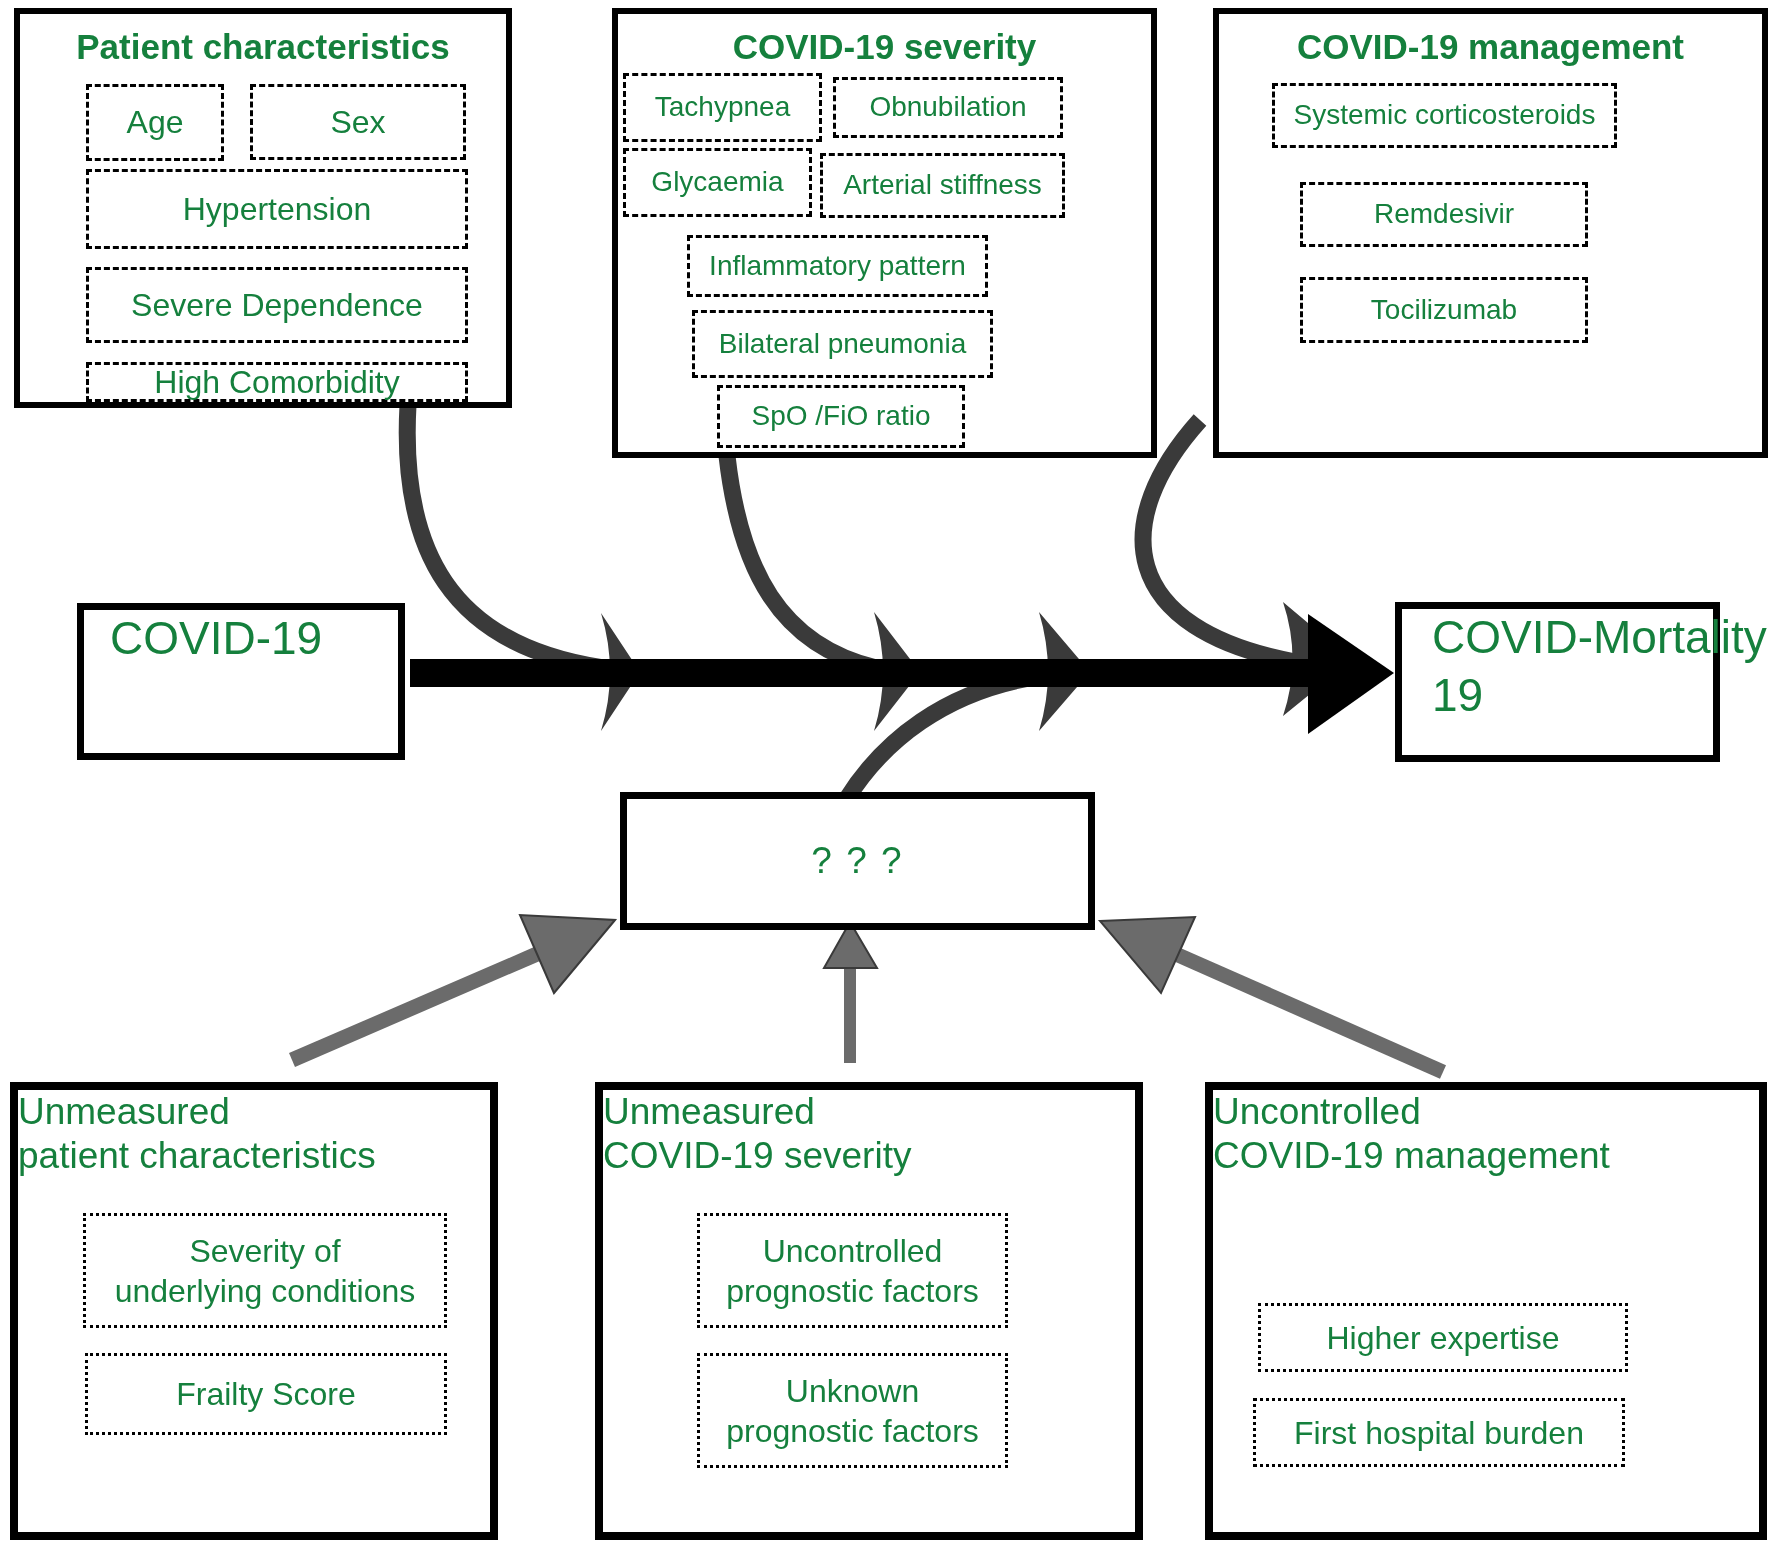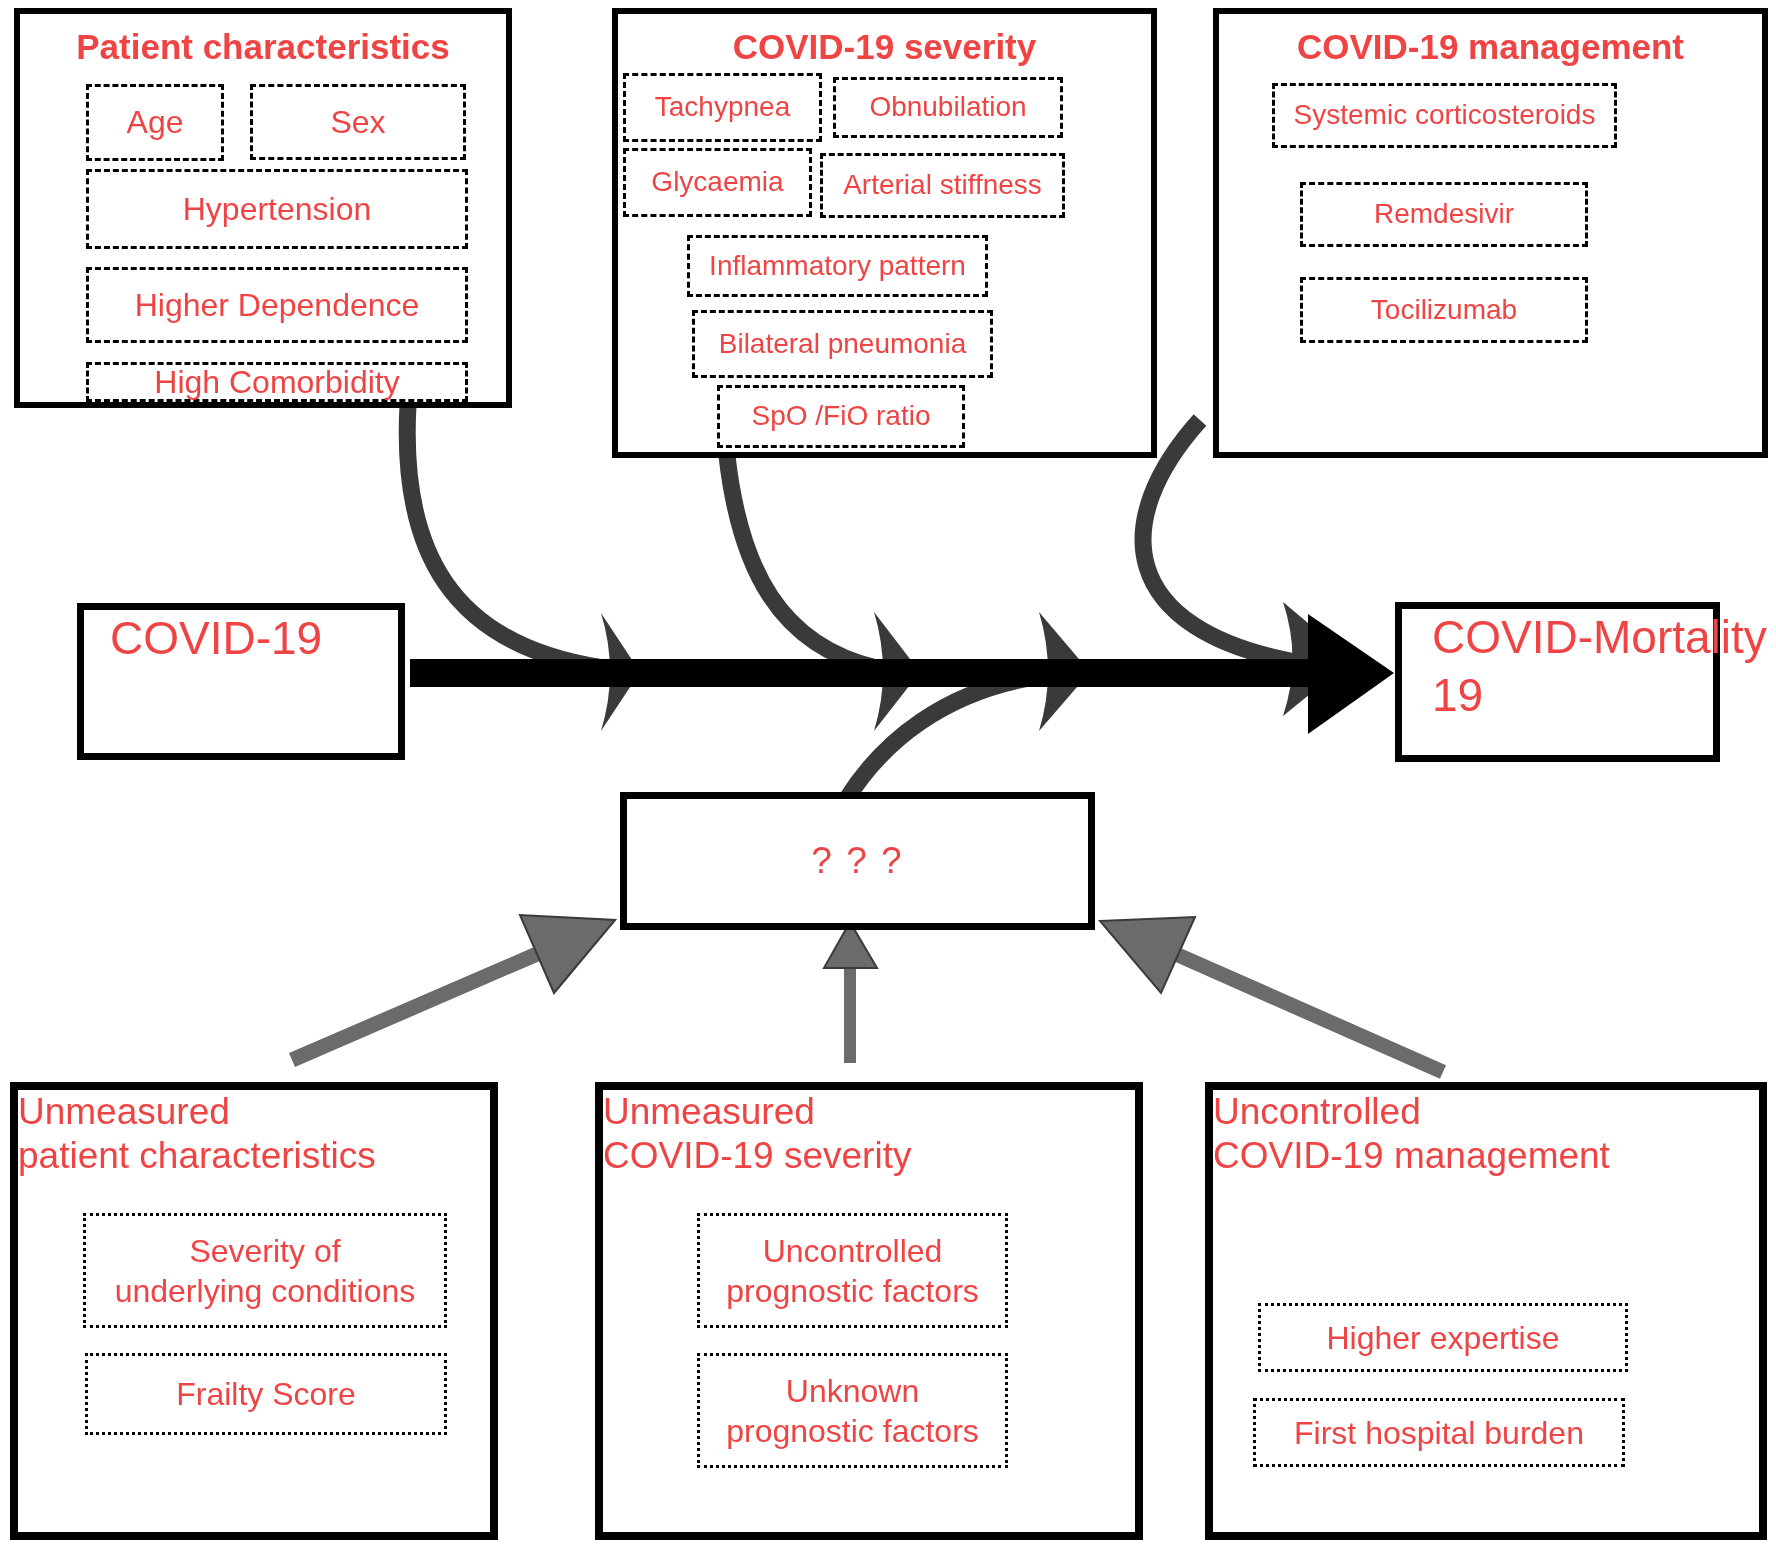--- a/index.html
+++ b/index.html
@@ -1,17 +1,17 @@
 <!DOCTYPE html>
 <html><head>
 <meta charset="utf-8">
 <style>
   html,body{margin:0;padding:0;background:#fff;}
   .canvas{position:relative;width:1776px;height:1544px;background:#fff;
-          font-family:"Liberation Sans",sans-serif;color:#ef4444;overflow:hidden;}
+          font-family:"Liberation Sans",sans-serif;color:#15803d;overflow:hidden;}
   .arrow-layer{position:absolute;left:0;top:0;width:1776px;height:1544px;}
   .box{position:absolute;background:#fff;box-sizing:border-box;}
   .solid6{border:6px solid #000;}
   .solid7{border:7px solid #000;}
   .solid8{border:8px solid #000;}
   .title{width:100%;text-align:center;font-weight:bold;font-size:35px;margin-top:12px;line-height:1.18;}
   .btitle{width:100%;text-align:left;font-weight:normal;font-size:37px;margin-top:0;line-height:1.2;white-space:pre-line;}
   .il{position:absolute;display:flex;align-items:center;justify-content:center;
       text-align:center;box-sizing:border-box;line-height:1.08;}
   .dash{border:3px dashed #000;}
@@ -57,21 +57,21 @@
 
     <rect x="410" y="659" width="905" height="28" fill="#000"></rect>
     <polygon points="1308,614 1394,673 1308,734" fill="#000"></polygon>
   </svg>
 
   <div class="box solid6" style="left:14px;top:8px;width:498px;height:400px;">
     <div class="title">Patient characteristics</div>
     <div class="il dash f-pat" style="left:66px;top:70px;width:138px;height:77px;">Age</div>
     <div class="il dash f-pat" style="left:230px;top:70px;width:216px;height:76px;">Sex</div>
     <div class="il dash f-pat" style="left:66px;top:155px;width:382px;height:80px;">Hypertension</div>
-    <div class="il dash f-pat" style="left:66px;top:253px;width:382px;height:76px;">Higher Dependence</div>
+    <div class="il dash f-pat" style="left:66px;top:253px;width:382px;height:76px;">Severe Dependence</div>
     <div class="il dash f-pat" style="left:66px;top:348px;width:382px;height:40px;line-height:1;">High Comorbidity</div>
   </div>
 
   <div class="box solid6" style="left:612px;top:8px;width:545px;height:450px;">
     <div class="title">COVID-19 severity</div>
     <div class="il dash f-sev" style="left:5px;top:59px;width:199px;height:69px;">Tachypnea</div>
     <div class="il dash f-sev" style="left:215px;top:63px;width:230px;height:61px;">Obnubilation</div>
     <div class="il dash f-sev" style="left:5px;top:134px;width:189px;height:69px;">Glycaemia</div>
     <div class="il dash f-sev" style="left:202px;top:139px;width:245px;height:65px;">Arterial stiffness</div>
     <div class="il dash f-sev" style="left:69px;top:221px;width:301px;height:62px;">Inflammatory pattern</div>

